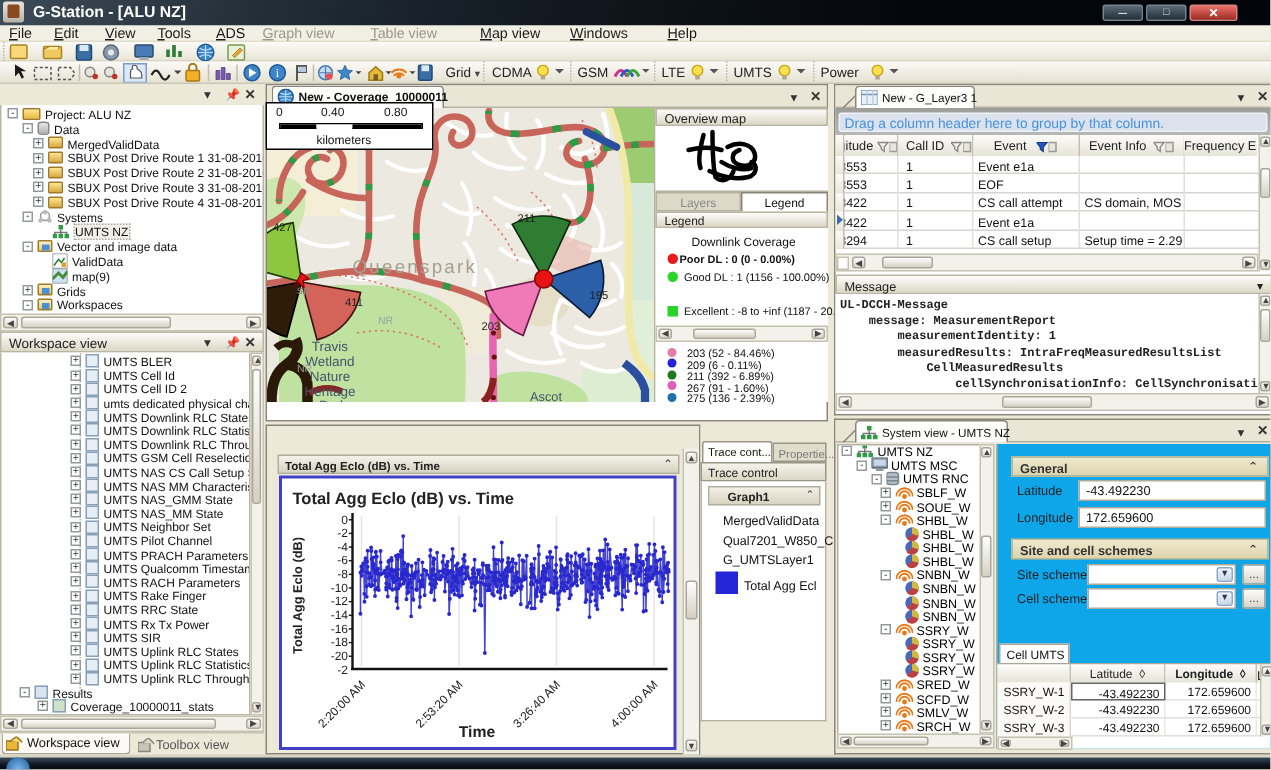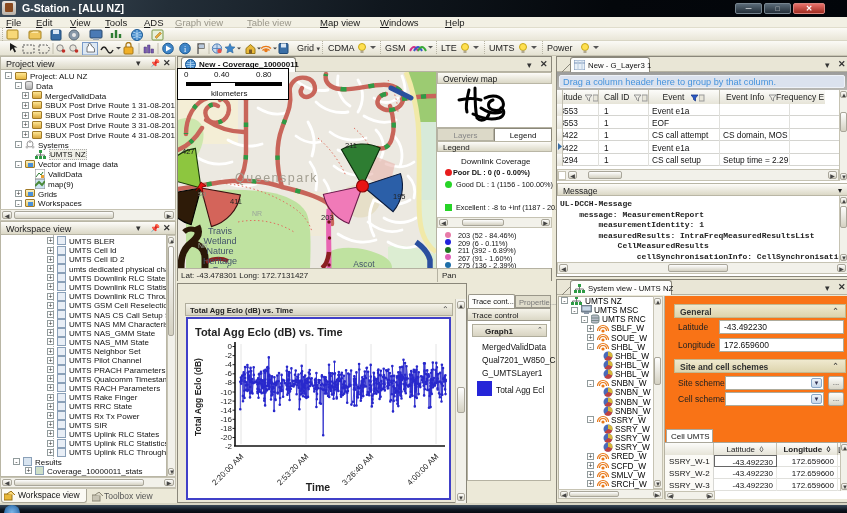--- a/index.html
+++ b/index.html
@@ -140,21 +140,20 @@
  <div class="abs" style="left:542px;top:0;width:1px;height:13px;border-left:1px dotted #b8b5a4;"></div>
  <div class="abs" style="left:547px;top:2px;font-size:9px;color:#222;">Power</div>
  <svg class="abs" style="left:580px;top:2px;" width="22" height="11">
       <circle cx="5" cy="4" r="3.5" fill="#ffe050" stroke="#c8a818"></circle>
       <rect x="3.5" y="7.5" width="3" height="2.5" fill="#b0a890"></rect>
       <path d="M13,3 l3,3 3,-3" fill="#555"></path>
     </svg>
 </div>
 
 <div class="abs" style="left:0;top:56px;width:176px;height:165px;">
- <div class="panel-title abs" style="left:0;top:0;width:176px;height:14px;">Project view</div>
  <div class="tbtn" style="left:136px;top:3px;">▾</div>
  <div class="tbtn" style="left:150px;top:3px;font-size:8px;">📌</div>
  <div class="tbtn" style="left:163px;top:2.5px;font-weight:bold;">✕</div>
  <div class="tree abs" style="left:0;top:14px;width:176px;height:141px;padding-top:2px;">
 <div class="trow" style="padding-left:4px;"><span class="pm">-</span><span class="fold" style="width:12px;background:linear-gradient(#ffe793,#e8b841);"></span><span>Project: ALU NZ</span></div>
       <div class="trow" style="padding-left:14px;"><span class="pm">-</span><span style="display:inline-block;width:8px;height:9px;background:linear-gradient(#e8e8e8,#b0b0b0);border:1px solid #888;border-radius:3px/2px;vertical-align:middle;position:relative;top:-1px;margin-right:3px;"></span><span>Data</span></div>
       <div class="trow" style="padding-left:21px;"><span class="pm">+</span><span class="fold"></span><span>MergedValidData</span></div>
       <div class="trow" style="padding-left:21px;"><span class="pm">+</span><span class="fold"></span><span>SBUX Post Drive Route 1 31-08-2010 2</span></div>
       <div class="trow" style="padding-left:21px;"><span class="pm">+</span><span class="fold"></span><span>SBUX Post Drive Route 2 31-08-2010 3</span></div>
       <div class="trow" style="padding-left:21px;"><span class="pm">+</span><span class="fold"></span><span>SBUX Post Drive Route 3 31-08-2010 3</span></div>
@@ -443,25 +442,20 @@
    <div class="abs" style="left:21px;top:86.5px;">209  (6 - 0.11%)</div>
    <div class="abs" style="left:8px;top:94.5px;width:6px;height:6px;border-radius:50%;background:#1e7a1e;"></div>
    <div class="abs" style="left:21px;top:94.0px;">211  (392 - 6.89%)</div>
    <div class="abs" style="left:8px;top:102.0px;width:6px;height:6px;border-radius:50%;background:#e060b8;"></div>
    <div class="abs" style="left:21px;top:101.5px;">267  (91 - 1.60%)</div>
    <div class="abs" style="left:8px;top:109.5px;width:6px;height:6px;border-radius:50%;background:#1f6fa8;"></div>
    <div class="abs" style="left:21px;top:109.0px;">275  (136 - 2.39%)</div>
 
   </div>
  </div>
- <div class="abs" style="left:0;top:211px;width:373px;height:13px;background:#ece9d8;border-top:1px solid #b5b2a2;font-size:8px;color:#222;">
-  <div class="abs" style="left:3px;top:2px;">Lat: -43.478301 Long: 172.7131427</div>
-  <div class="abs" style="left:259px;top:0;width:1px;height:13px;background:#b5b2a2;"></div>
-  <div class="abs" style="left:264px;top:2px;">Pan</div>
- </div>
 </div>
 
 <div class="abs" style="left:177px;top:283px;width:290px;height:220px;background:#ece9d8;border:1px solid #8a877a;">
  <div class="abs" style="left:7px;top:19px;width:268px;height:13px;background:linear-gradient(#f5f3ea,#d5d2c0);border:1px solid #b0ad9c;">
   <div class="abs" style="left:4px;top:1.5px;font-size:7.7px;font-weight:bold;color:#222;">Total Agg EcIo (dB) vs. Time</div>
   <div class="abs" style="left:256px;top:1px;font-size:8px;color:#444;">⌃</div>
  </div>
  <div class="abs" style="left:8px;top:33px;width:265px;height:183px;background:#fff;border:2px solid #4040c8;">
   <svg width="261" height="179" viewBox="0 0 261 179">
    <text x="7" y="17" font-size="11" font-weight="bold" fill="#222" font-family="Liberation Sans,sans-serif">Total Agg Eclo (dB) vs. Time</text>
@@ -569,21 +563,21 @@
   <div class="hdrcell" style="left:92px;top:0;width:71px;text-align:center;">Event &nbsp;&nbsp;<svg width="8" height="8" style="vertical-align:middle;">
           <path d="M0,1 h7 l-2.5,3 v3 l-2,-1.5 v-1.5 z" fill="#2858c8" stroke="#1a3a8a" stroke-width=".8"></path>
         </svg><svg width="6" height="8" style="vertical-align:middle;">
           <rect x="0" y="1" width="5" height="6" fill="#e8e6da" stroke="#999"></rect>
         </svg></div>
   <div class="hdrcell" style="left:163px;top:0;width:70px;text-align:center;">Event Info &nbsp;<svg width="8" height="8" style="vertical-align:middle;">
           <path d="M0,1 h7 l-2.5,3 v3 l-2,-1.5 v-1.5 z" fill="none" stroke="#888" stroke-width=".9"></path>
         </svg><svg width="6" height="8" style="vertical-align:middle;">
           <rect x="0" y="1" width="5" height="6" fill="#e8e6da" stroke="#999"></rect>
         </svg></div>
-  <div class="hdrcell" style="left:219px;top:0;width:49px;border-right:none;">Frequency E</div>
+  <div class="hdrcell" style="left:232px;top:0;width:49px;border-right:none;text-align:center;">Frequency E</div>
  </div>
 
   <div class="abs" style="left:0;top:47px;width:282px;height:12.4px;border-bottom:1px solid #d4d4d0;font-size:8.3px;color:#111;">
    <div class="abs" style="left:0;top:0;width:6px;height:12.4px;background:linear-gradient(#fbfbf9,#e8e6dc);border-right:1px solid #c3c0b2;"></div>
    <div class="abs" style="left:6px;top:0;width:36px;height:12.4px;border-right:1px solid #e0e0dc;overflow:hidden;"><span style="margin-left:-3.5px;position:relative;top:1.5px;">8553</span></div>
    <div class="abs" style="left:42px;top:0;width:50px;height:12.4px;border-right:1px solid #e0e0dc;padding:1.5px 0 0 5px;">1</div>
    <div class="abs" style="left:92px;top:0;width:71px;height:12.4px;border-right:1px solid #e0e0dc;padding:1.5px 0 0 3px;">Event e1a</div>
    <div class="abs" style="left:163px;top:0;width:70px;height:12.4px;border-right:1px solid #e0e0dc;padding:1.5px 0 0 3px;white-space:nowrap;overflow:hidden;"></div>
    <div class="abs" style="left:233px;top:0;width:49px;height:12.4px;"></div>
   </div>
@@ -775,21 +769,21 @@
  <div class="abs" style="left:96px;top:16px;width:10px;height:193px;background:#f2f1ea;border:1px solid #c6c3b3;">
   <div class="sbtn" style="left:0px;top:1px;width:7px;height:7px;line-height:7px;">▲</div>
   <div class="thumb" style="left:0px;top:60px;width:7px;height:28px;"></div>
   <div class="sbtn" style="left:0px;bottom:1px;width:7px;height:7px;line-height:7px;">▼</div>
  </div>
  <div class="scroll-h abs" style="left:1px;top:209px;width:105px;height:10px;">
   <div class="sbtn" style="left:1px;top:1px;width:8px;height:6px;line-height:6px;">◀</div>
   <div class="thumb" style="left:10px;top:1px;width:50px;height:6px;"></div>
   <div class="sbtn" style="right:1px;top:1px;width:8px;height:6px;line-height:6px;">▶</div>
  </div>
- <div class="abs" style="left:107px;top:16px;width:184px;height:203px;background:#f97316;border-left:1px solid #b5b2a2;">
+ <div class="abs" style="left:107px;top:16px;width:184px;height:203px;background:#0ea5e9;border-left:1px solid #b5b2a2;">
   <div class="beigehdr" style="left:9px;top:8px;width:172px;height:14px;">General<span style="position:absolute;right:6px;top:1px;font-weight:normal;">⌃</span></div>
   <div class="lbl" style="left:13px;top:26px;">Latitude</div>
   <div class="field" style="left:54px;top:24px;width:125px;height:14px;">-43.492230</div>
   <div class="lbl" style="left:13px;top:44px;">Longitude</div>
   <div class="field" style="left:54px;top:42px;width:125px;height:14px;">172.659600</div>
   <div class="beigehdr" style="left:9px;top:63px;width:172px;height:14px;">Site and cell schemes<span style="position:absolute;right:6px;top:1px;font-weight:normal;">⌃</span></div>
   <div class="lbl" style="left:13px;top:82px;">Site scheme</div>
   <div class="field" style="left:60px;top:80px;width:99px;height:14px;">
         <span class="abs" style="right:1px;top:1px;width:11px;height:10px;background:linear-gradient(#eef4fa,#c8d8ea);border:1px solid #8aa8c8;border-radius:2px;font-size:6px;text-align:center;line-height:9px;color:#335;">▼</span>
       </div>

